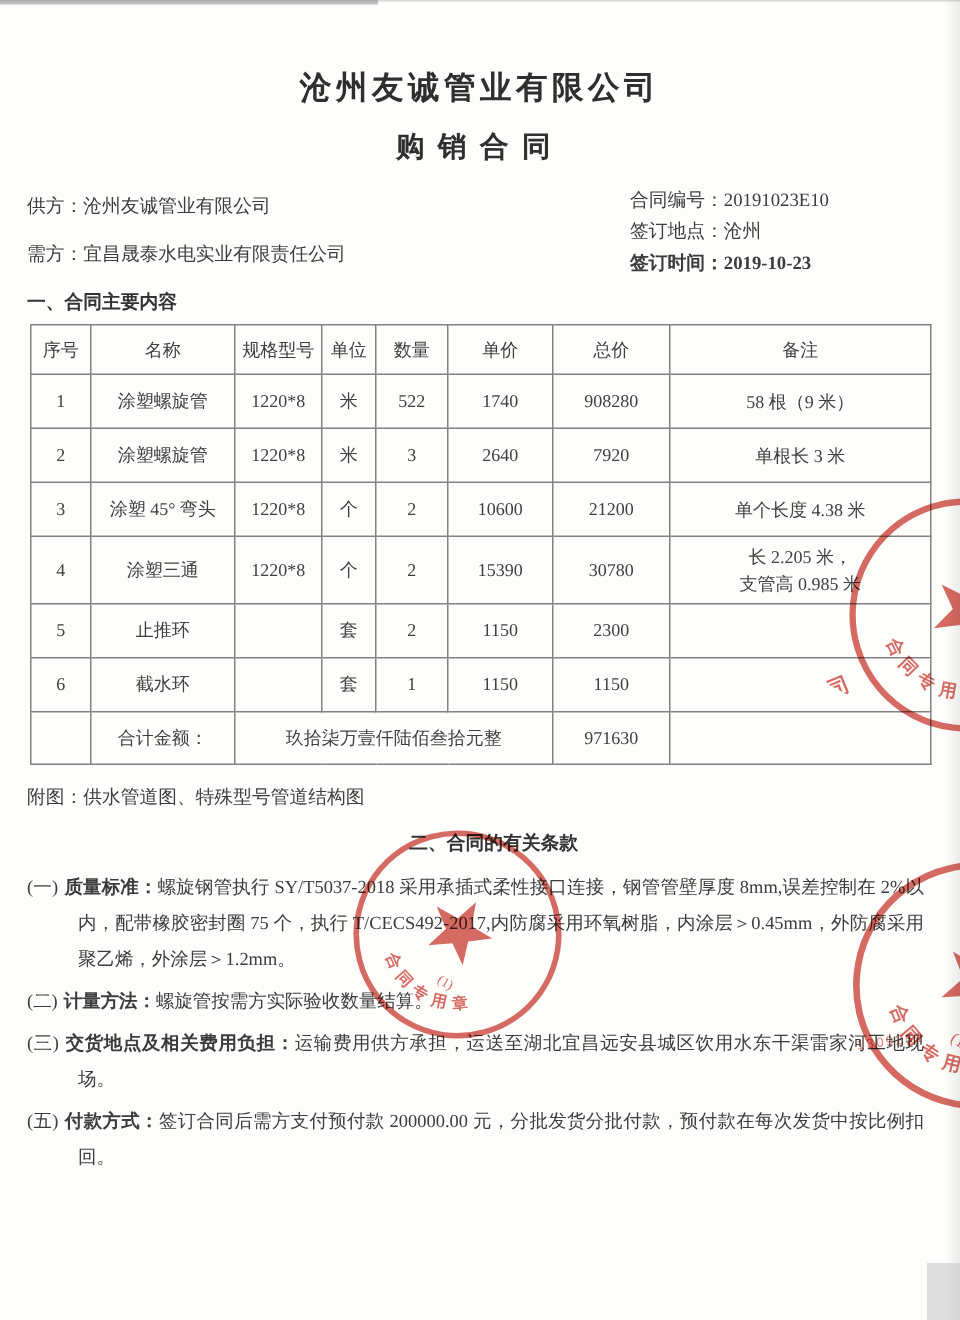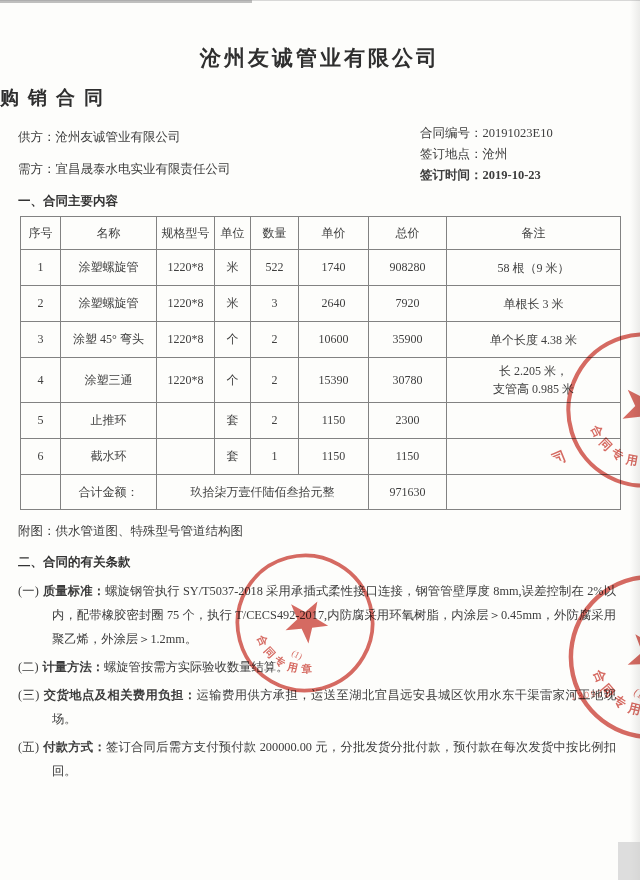--- a/index.html
+++ b/index.html
@@ -9,21 +9,21 @@
     font-family:"Liberation Serif","DejaVu Serif",serif;
     color:#3c3c3c;
   }
   
   .scan-top-streak{position:absolute;top:0;left:0;width:252px;height:3px;background:#8d8d8d;opacity:.55;}
   .scan-top-line{position:absolute;top:0;left:0;width:100%;height:1px;background:#bfbfbf;opacity:.6;}
   .scan-right-shade{position:absolute;top:0;right:0;width:10px;height:100%;background:linear-gradient(to left,rgba(80,80,80,.10),rgba(80,80,80,0));}
   .scan-corner-patch{position:absolute;right:0;bottom:0;width:22px;height:38px;background:#cdcdcd;opacity:.65;}
 
   .title{padding-top:44px;text-align:center;font-size:21px;font-weight:700;letter-spacing:3px;color:#2f2f2f;}
-  .subtitle{margin-top:13px;text-align:left;font-size:19px;font-weight:700;letter-spacing:9px;color:#2f2f2f;}
+  .subtitle{margin-top:13px;text-align:center;font-size:19px;font-weight:700;letter-spacing:9px;color:#2f2f2f;}
 
   .meta{position:relative;margin:14px 20px 0 18px;font-size:12.5px;height:62px;}
   .meta-left .meta-line{position:absolute;left:0;white-space:nowrap;}
   .meta-supplier{top:4px;}
   .meta-buyer{top:36px;}
   .meta-right .meta-line{position:absolute;left:402px;white-space:nowrap;}
   .meta-no{top:0;}
   .meta-place{top:21px;}
   .meta-date{top:42px;font-weight:bold;}
 
@@ -41,21 +41,21 @@
   table.items td{height:33px;}
   tr.tall td{height:42px;}
   td.remark-cell{white-space:pre-line;line-height:1.5;}
   tr.total-row td{height:32px;}
 
   .note-box{
     margin:-1px 0 0 20px;width:584px;border:1px solid #828282;
     padding:7px 7px;font-size:12px;line-height:1.5;color:#3f3f3f;
   }
   .attachment{margin:13px 0 0 18px;font-size:12.5px;}
-  .sec2-heading{margin:14px 0 0 18px;font-size:12.5px;font-weight:700;color:#333;}
+  .sec2-heading{margin:14px 0 0 18px;font-size:12.5px;font-weight:700;color:#333;text-align:center;}
 
   .clauses{margin:8px 20px 0 18px;font-size:12.3px;line-height:24px;text-align:justify;color:#3c3c3c;}
   .clause{margin:0 4px 4px 0;padding-left:34px;text-indent:-34px;}
   .clause-no{margin-right:4px;}
   .clause-title{font-weight:700;}
 
   
   .stamp{position:absolute;mix-blend-mode:multiply;opacity:.82;pointer-events:none;}
   .stamp svg{display:block;width:100%;height:100%;}
   .stamp text{fill:#cf4a40;}
@@ -141,21 +141,21 @@
           <td>7920</td>
           <td class="remark-cell">单根长 3 米</td>
         </tr>
         <tr>
           <td>3</td>
           <td>涂塑 45° 弯头</td>
           <td>1220*8</td>
           <td>个</td>
           <td>2</td>
           <td>10600</td>
-          <td>35900</td>
+          <td>21200</td>
           <td class="remark-cell">单个长度 4.38 米</td>
         </tr>
         <tr class="tall">
           <td>4</td>
           <td>涂塑三通</td>
           <td>1220*8</td>
           <td>个</td>
           <td>2</td>
           <td>15390</td>
           <td>30780</td>

